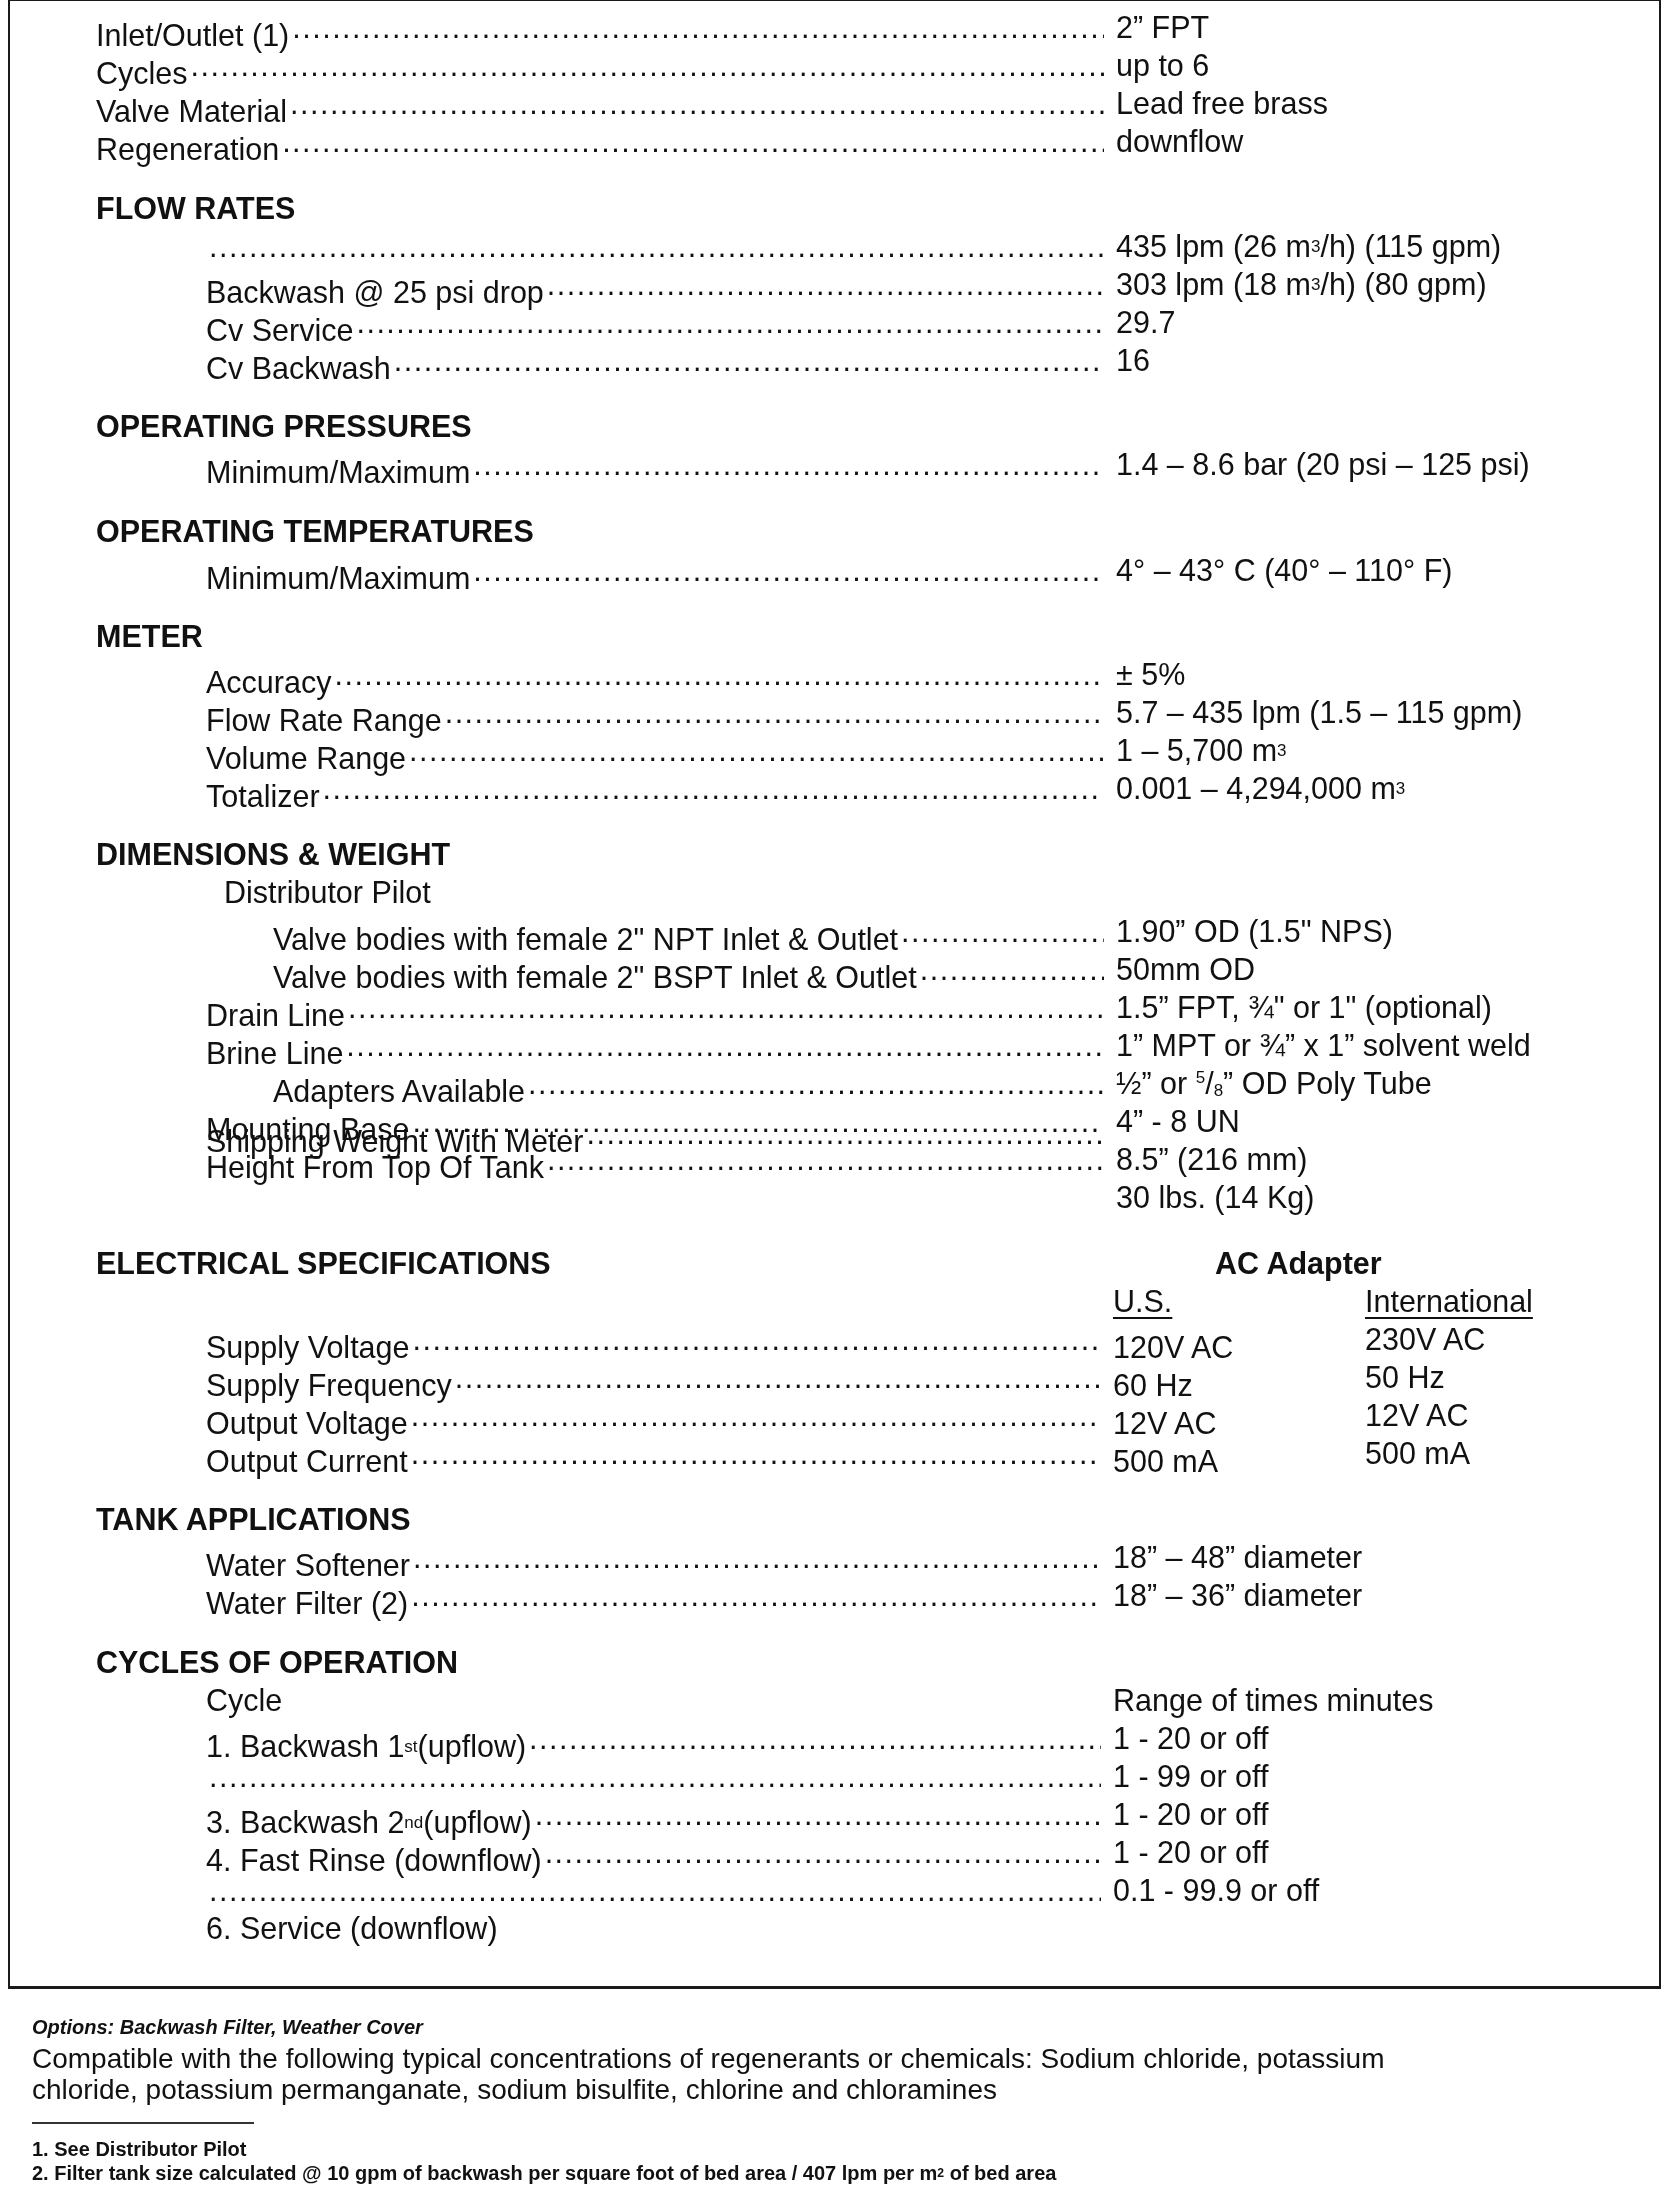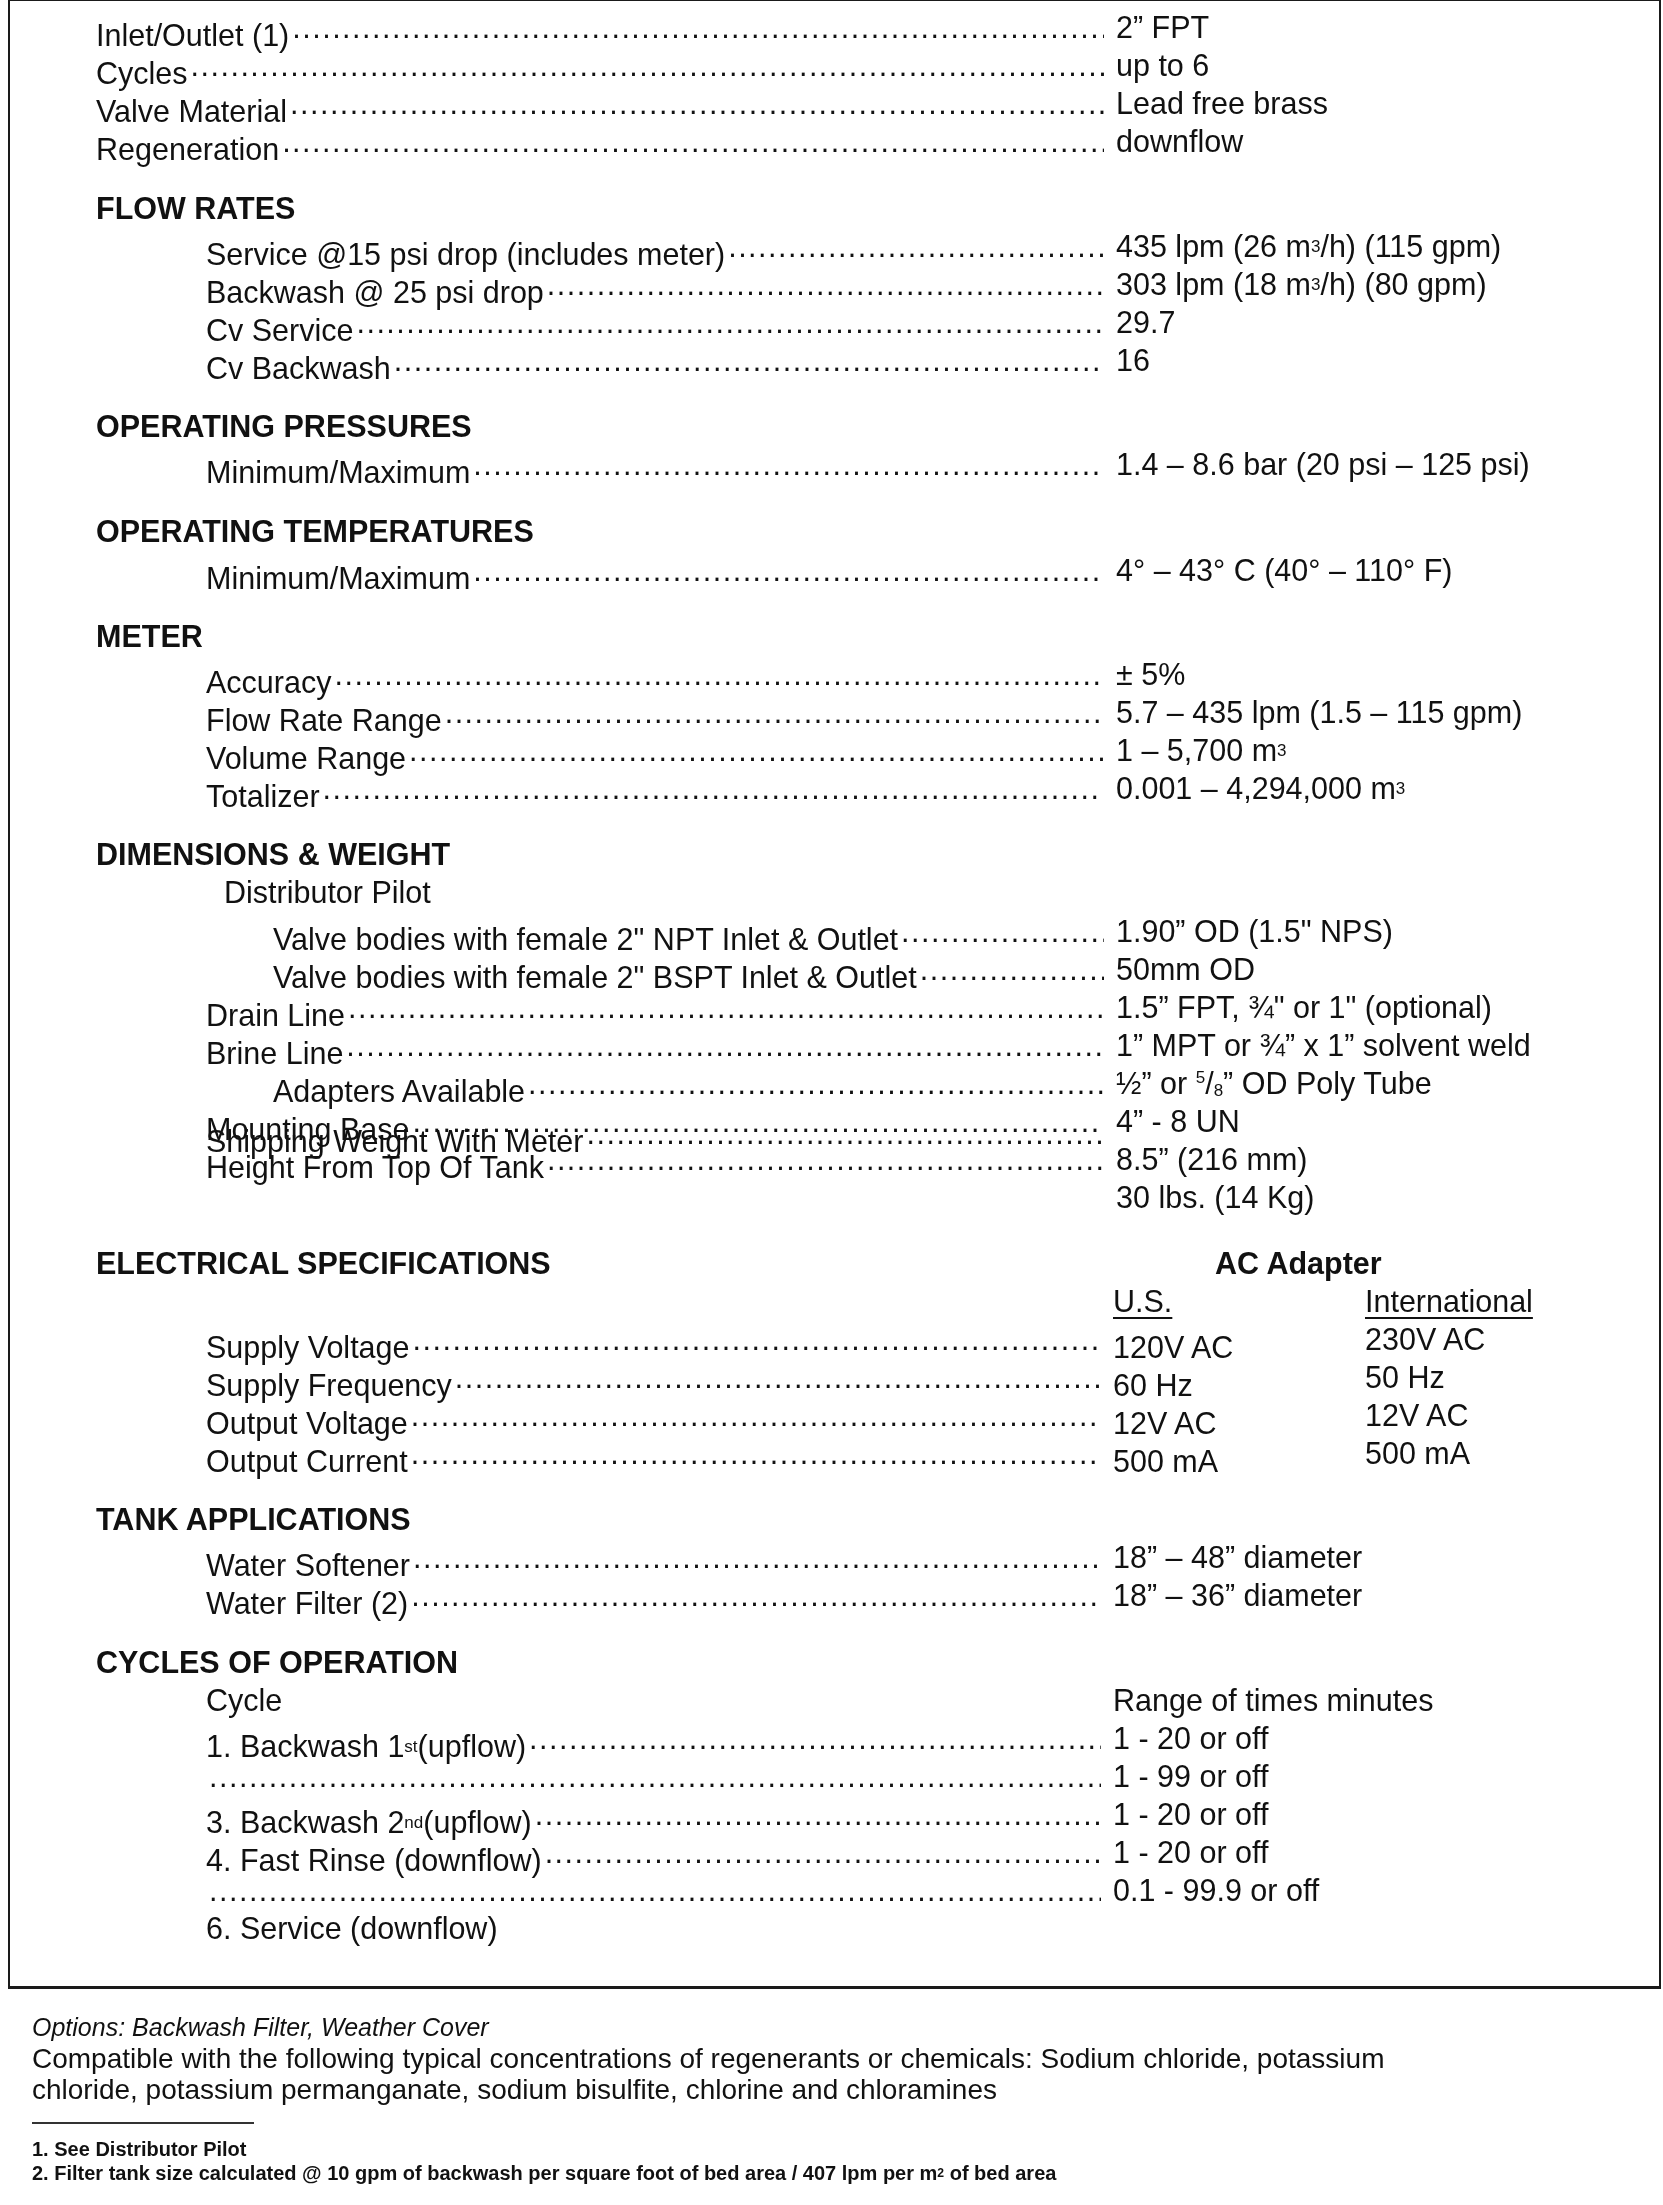--- a/index.html
+++ b/index.html
@@ -33,21 +33,21 @@
   .lvl1 { left: 206px; width: 902px; }
   .lvl2 { left: 273px; width: 836px; }
   .lvl1e { left: 206px; width: 900px; }
   .val-abs { position: absolute; font-size: 30.5px; line-height: 38px; white-space: nowrap; }
   sup { font-size: 17px; line-height: 0; position: relative; top: -4.6px; vertical-align: baseline; }
   .frac-sup { font-size: 17px; position: relative; top: -10.7px; }
   .frac-sub { font-size: 17px; position: relative; top: 1.5px; }
   .ul { text-decoration: underline; text-underline-offset: 4.6px; text-decoration-thickness: 2.3px; }
   .intl-row { position: absolute; left: 1182px; width: 183px; height: 38px; display: flex; align-items: baseline; font-size: 30.5px; line-height: 38px; white-space: nowrap; }
   .foot { position: absolute; left: 32px; white-space: nowrap; }
-  .options { top: 2010px; font-size: 25px; font-style: italic; line-height: 34px; }
+  .options { top: 2010px; font-size: 20px; font-style: italic; line-height: 34px; font-weight: bold; }
   .compat { top: 2044px; font-size: 28px; line-height: 30.5px; width: 1447px; white-space: normal; }
   .rule { position: absolute; left: 32px; top: 2122px; width: 222px; height: 2.3px; background: #333; }
   .fn { font-size: 20px; line-height: 24.4px; font-weight: bold; }
 </style>
 </head>
 <body>
 
 <div class="spec-box"></div>
 
 <div class="row lvl0" style="top:7.6px">
@@ -66,21 +66,20 @@
 </div>
 <div class="val-abs" style="left:1116px;top:84px">Lead free brass</div>
 <div class="row lvl0" style="top:122px">
   <span class="label">Regeneration</span>
     <span class="leader"></span>
 </div>
 <div class="val-abs" style="left:1116px;top:122px">downflow</div>
 
 <div class="heading" style="left:96px;top:189px">FLOW RATES</div>
 <div class="row lvl1" style="top:227px">
-  <span class="label">Service @15 psi drop (includes meter)</span>
     <span class="leader"></span>
 </div>
 <div class="val-abs" style="left:1116px;top:227px"><span>435 lpm (26 m</span><sup>3</sup><span>/h) (115 gpm)</span></div>
 <div class="row lvl1" style="top:265px">
   <span class="label">Backwash @ 25 psi drop</span>
     <span class="leader"></span>
 </div>
 <div class="val-abs" style="left:1116px;top:265px"><span>303 lpm (18 m</span><sup>3</sup><span>/h) (80 gpm)</span></div>
 <div class="row lvl1" style="top:303px">
   <span class="label">Cv Service</span>

